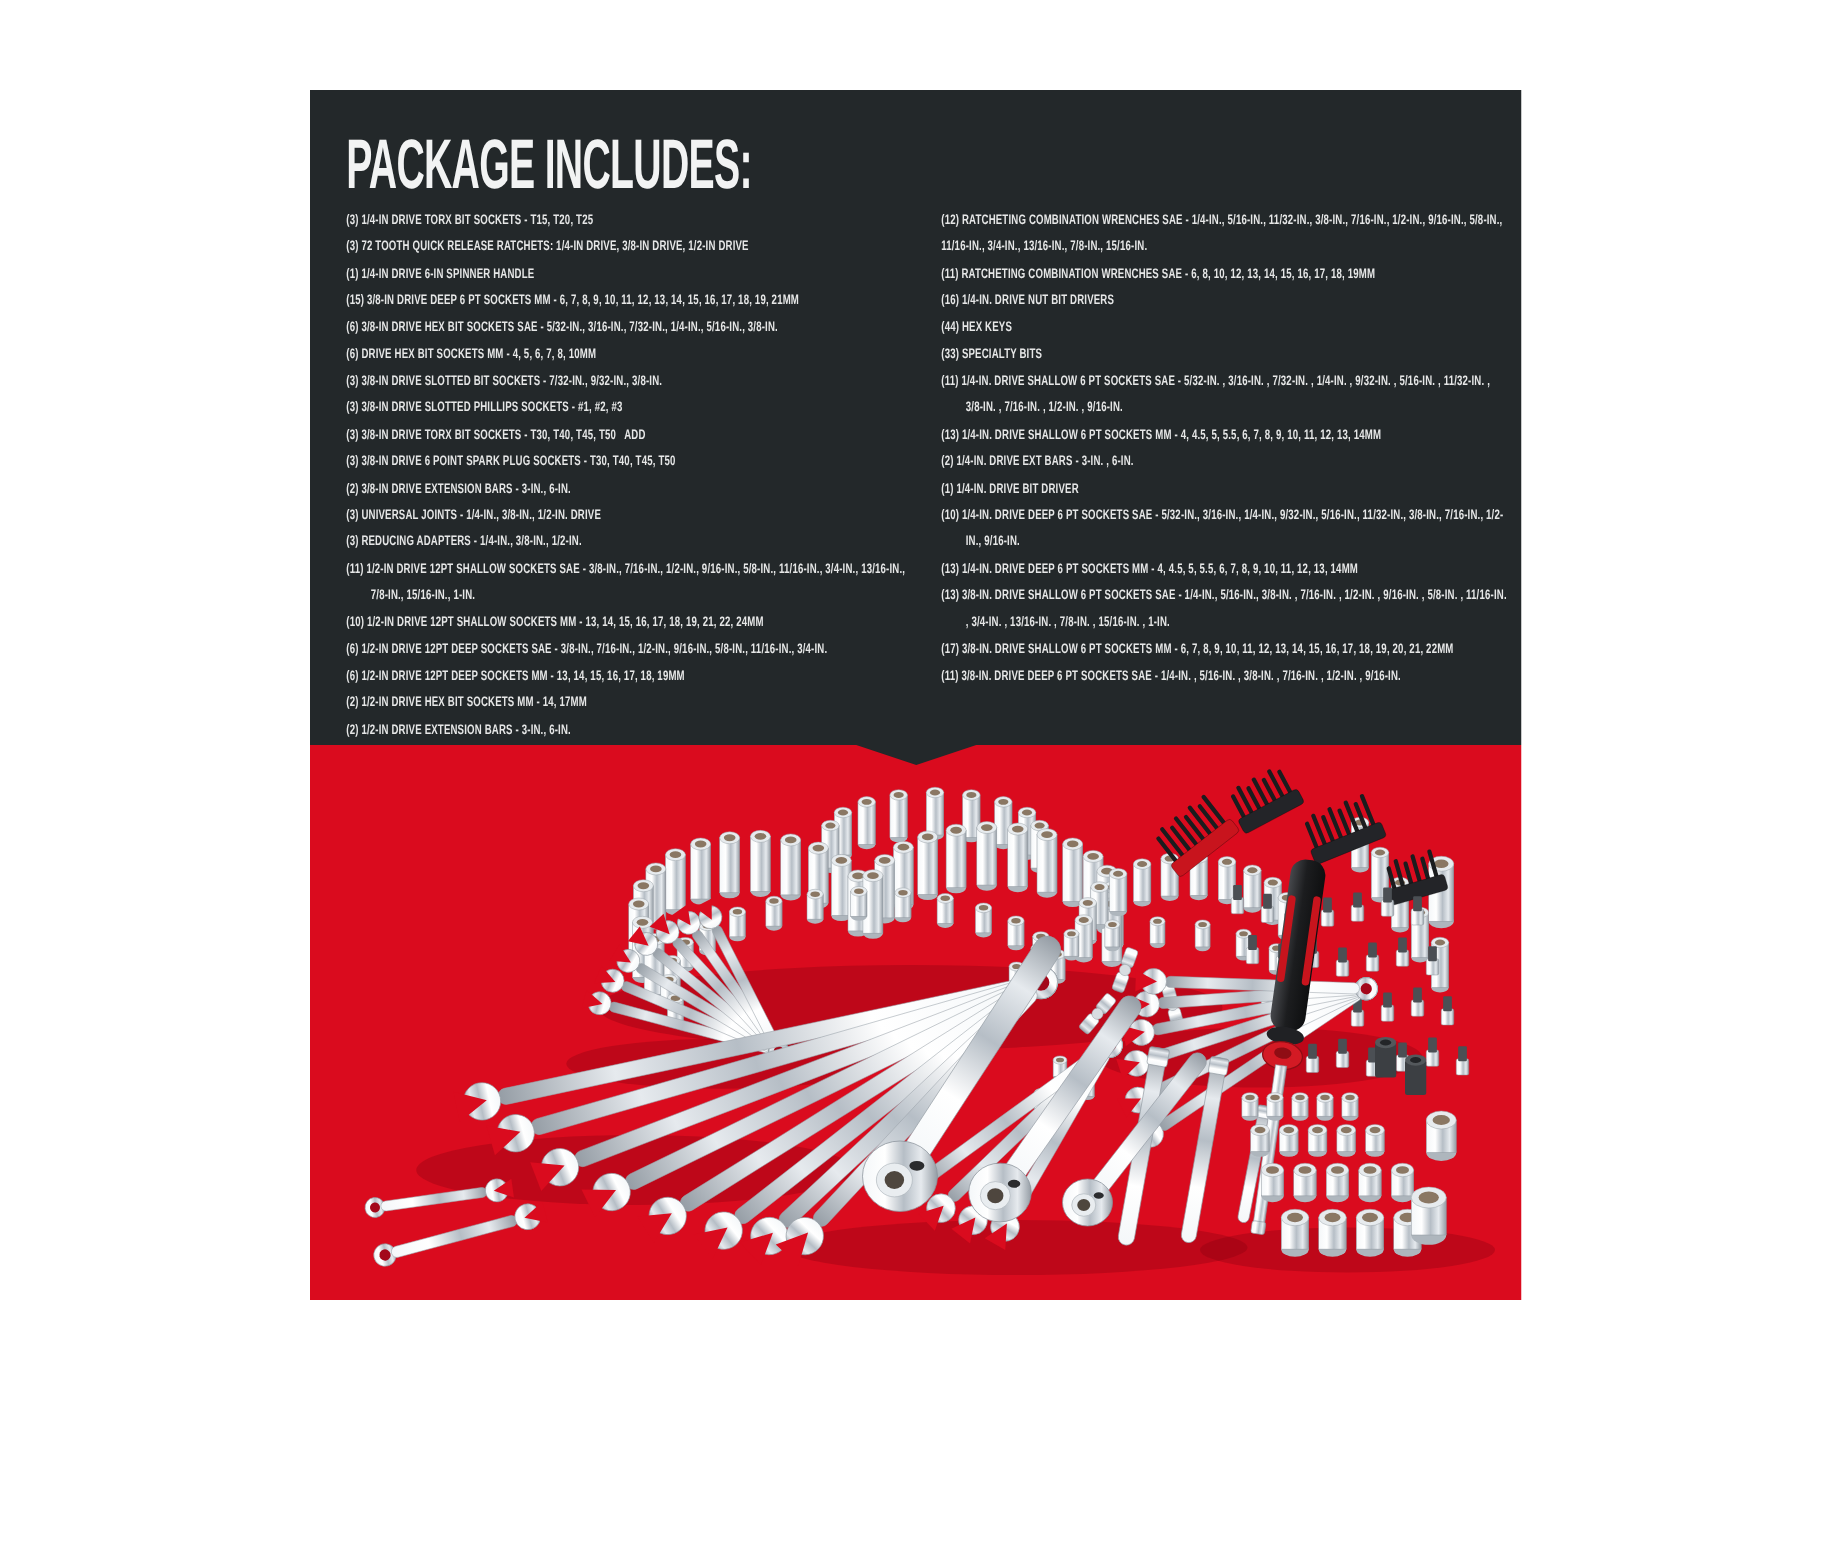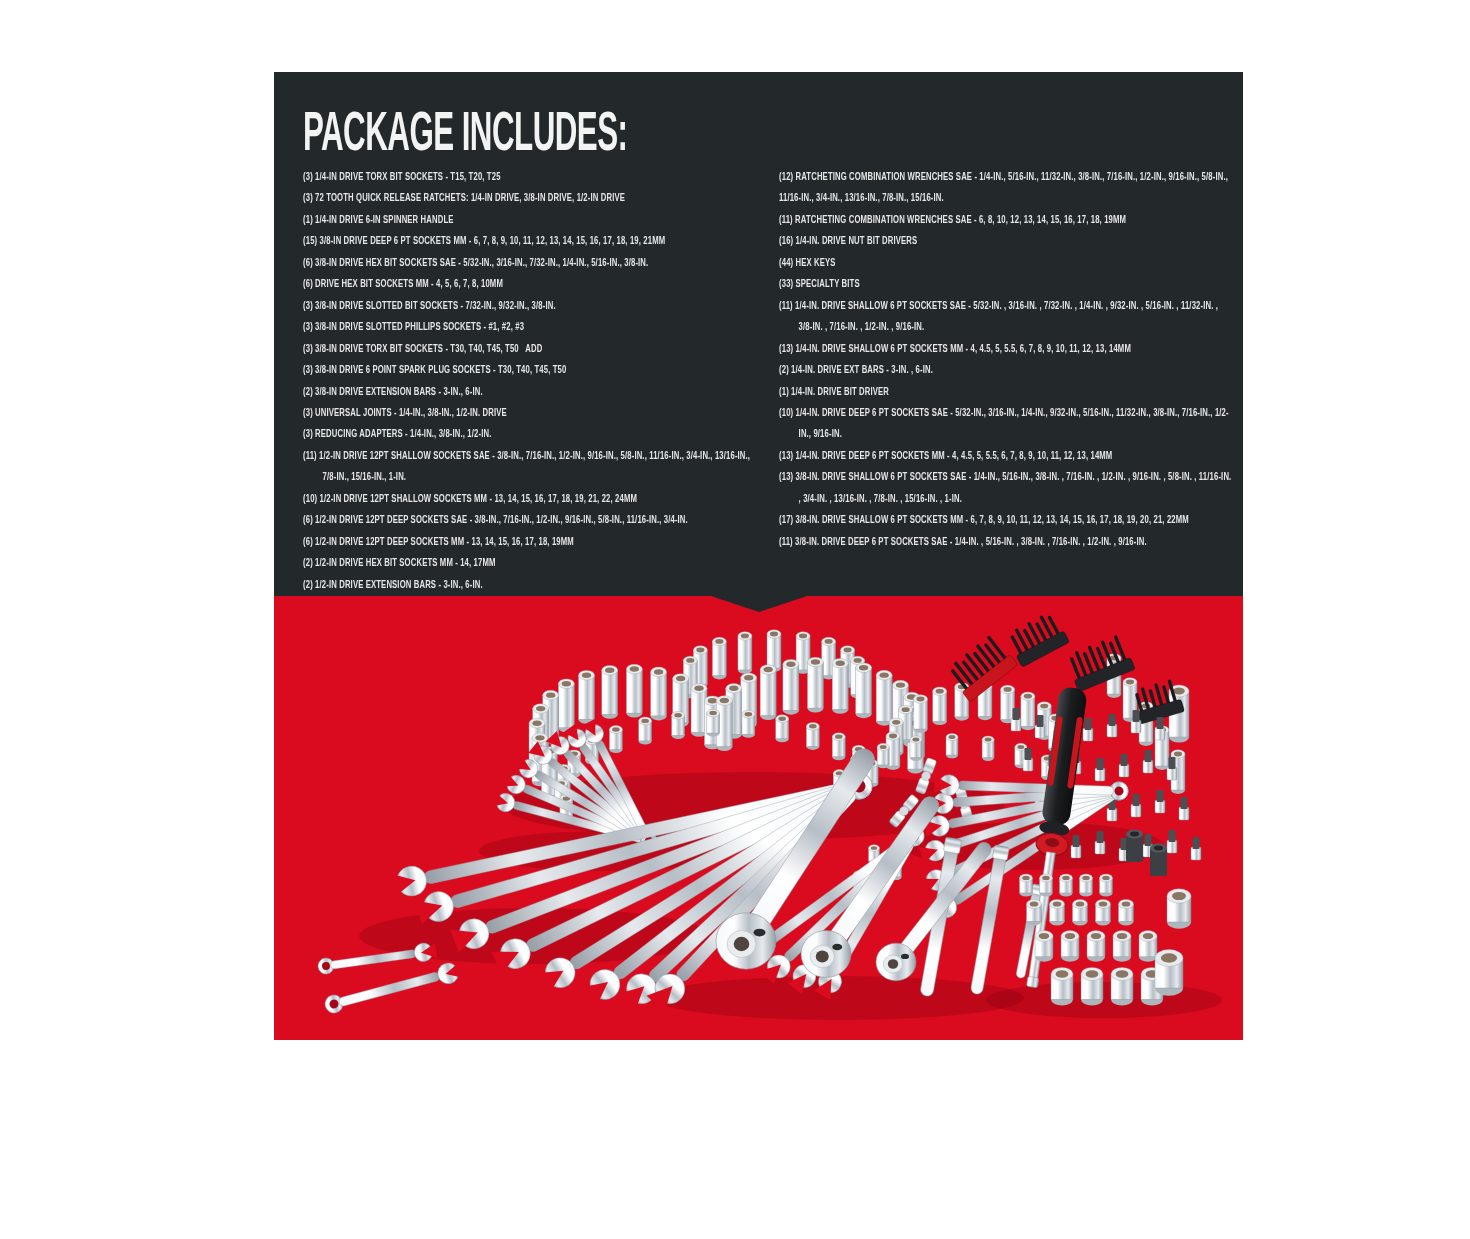--- a/index.html
+++ b/index.html
@@ -1,21 +1,21 @@
 <!DOCTYPE html>
 <html><head>
 <meta charset="utf-8">
 <style>
   html,body{margin:0;padding:0;overflow:hidden;}
   body{
     width:1470px;height:1239px;position:relative;
     background:var(--pageBg,#ffffff);
     font-family:"Liberation Sans",sans-serif;
   }
-  .canvas{position:absolute;left:274px;top:72px;width:838px;height:968px;}
+  .canvas{position:absolute;left:248px;top:72px;width:838px;height:968px;}
   .dark-section{
     position:absolute;left:0;top:0;width:969px;height:524px;
     background:var(--dark,#23282a);
   }
   .red-section{
     position:absolute;left:0;top:524px;width:969px;height:444px;
     background:var(--red,#da0b1e);overflow:hidden;
   }
   .notch{
     position:absolute;top:524px;left:437px;width:0;height:0;z-index:3;

